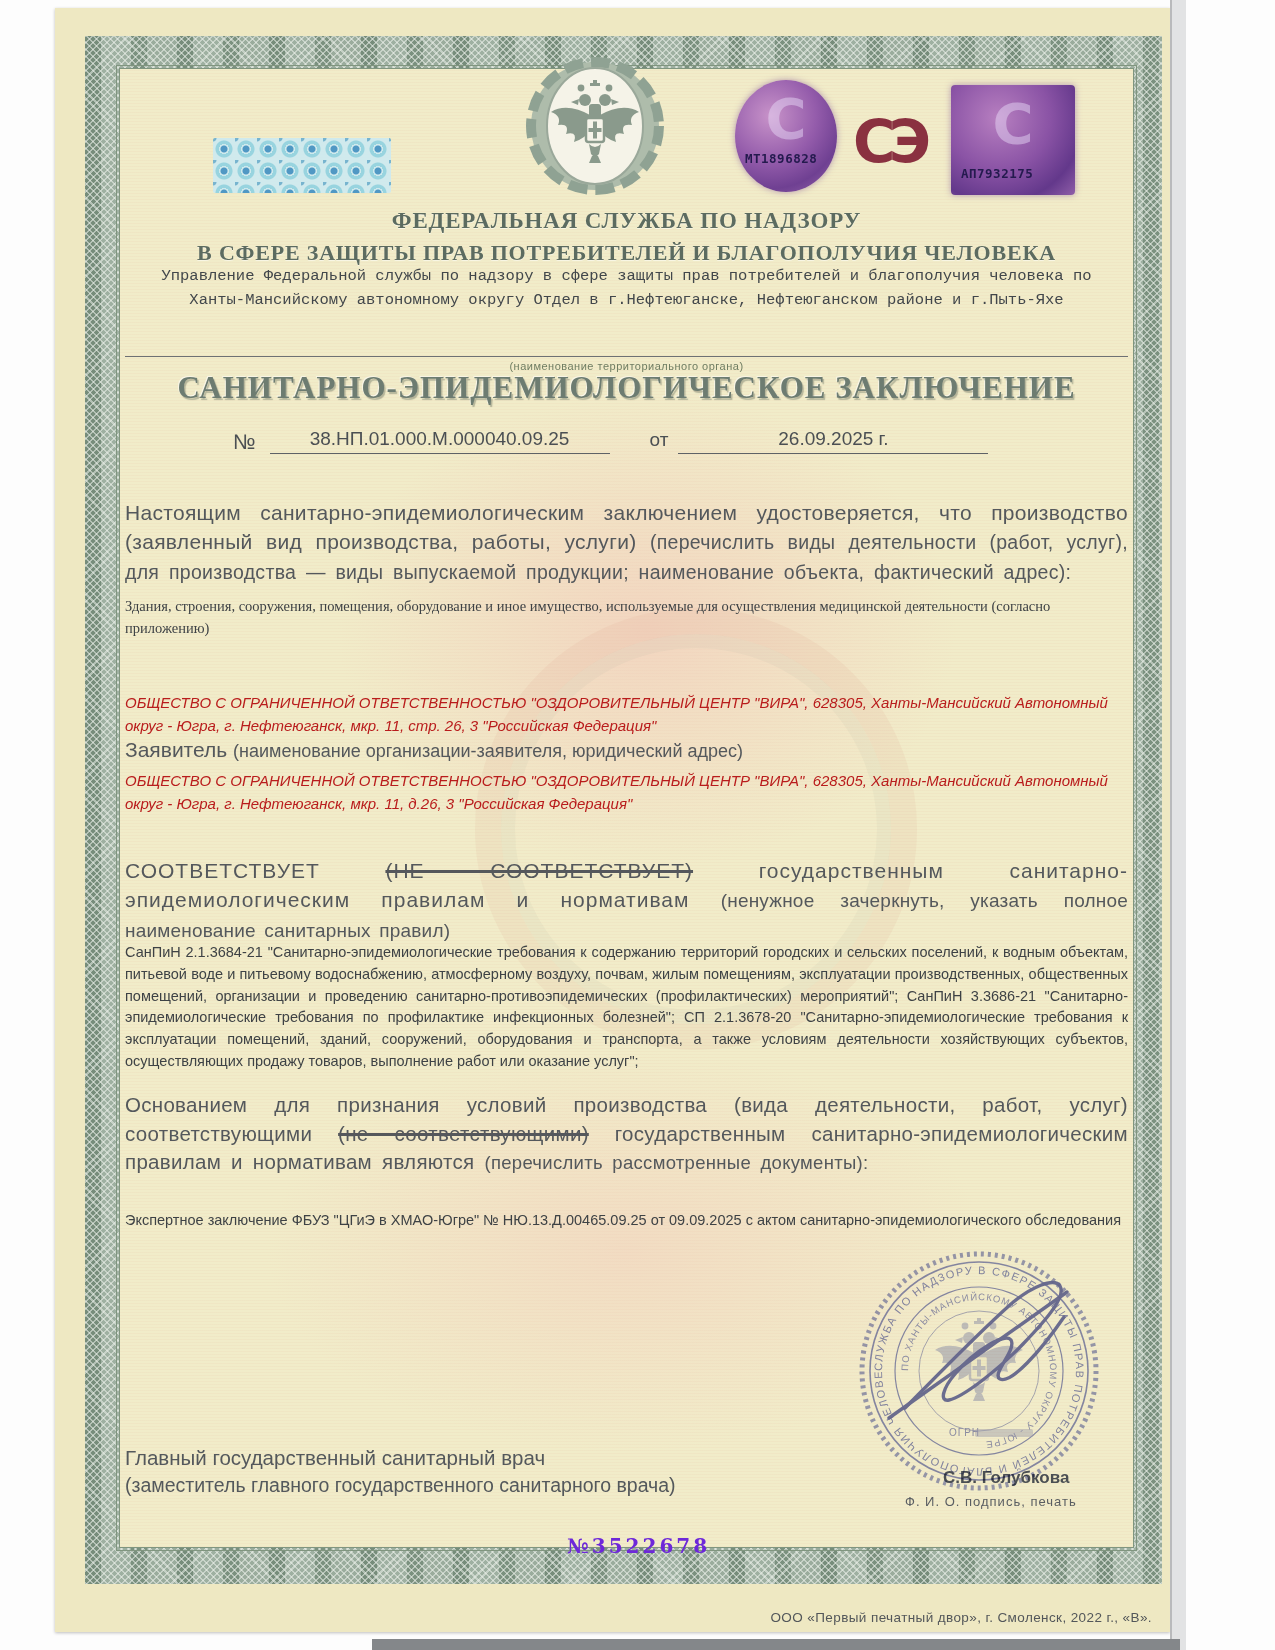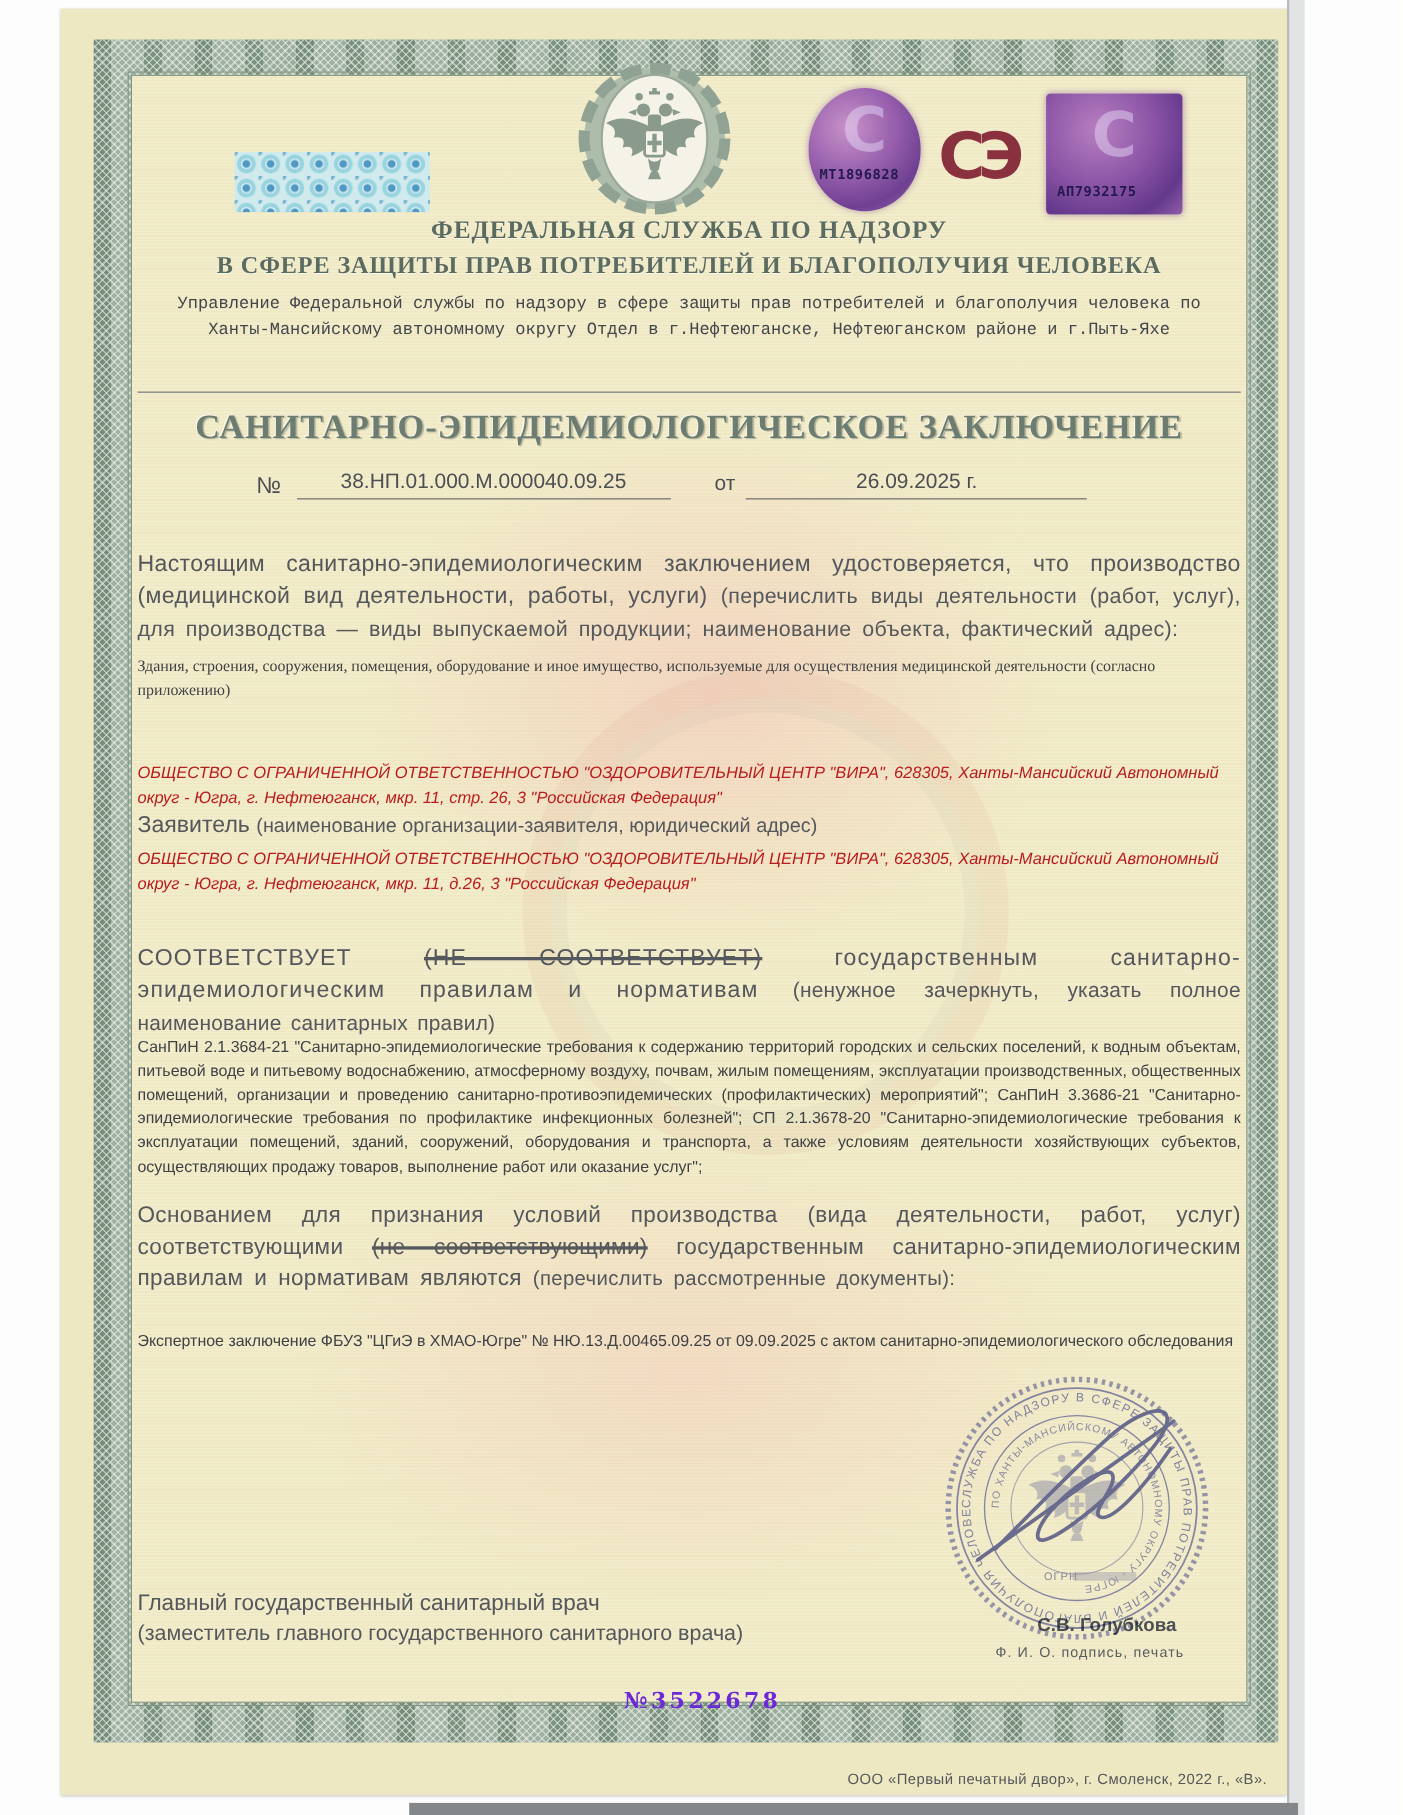--- a/index.html
+++ b/index.html
@@ -21,21 +21,21 @@
       radial-gradient(ellipse 430px 330px at 52% 38%, rgba(243,195,184,.55), rgba(243,195,184,0) 72%),
       radial-gradient(ellipse 500px 280px at 50% 80%, rgba(243,195,184,.40), rgba(243,195,184,0) 72%),
       repeating-linear-gradient(0deg, rgba(216,126,106,.05) 0 1px, transparent 1px 3px),
       #f1ecc9;}
   .watermark{position:absolute;left:420px;top:600px;width:390px;height:390px;z-index:3;border-radius:50%;
     border:26px solid rgba(214,150,130,.10);box-shadow:inset 0 0 0 14px rgba(150,170,150,.08);}
   .content{position:absolute;left:64px;top:60px;right:36px;bottom:84px;z-index:5;padding:0 6px 0 48px;}
   .content>div{position:absolute;left:6px;right:6px;}
 
   .gov{font-family:"Liberation Serif",serif;font-weight:bold;text-align:center;color:#5c6b60;
-       letter-spacing:.8px;text-shadow:0 1px 0 rgba(255,255,255,.5);}
+       letter-spacing:.8px;text-shadow:0 1px 0 rgba(255,255,255,.5);margin-top:12px;}
   .gov1{top:128px;font-size:23px;}
   .gov2{top:160px;font-size:22px;}
   .dept{top:196px;left:40px !important;right:40px !important;font-size:15.5px;line-height:1.55;color:#42474b;text-align:center;font-family:Liberation Mono, monospace;}
   .rule{top:288px;border-top:1px solid #6e7174;height:0;}
   .orgcap{top:292px;font-size:11px;color:#6f7d62;text-align:center;letter-spacing:.5px;}
   .doctitle{top:302px;font-family:"Liberation Serif",serif;font-weight:bold;font-size:31px;
      text-align:center;color:#6d7c71;letter-spacing:1px;
      text-shadow:1.5px 1.5px 1px rgba(70,80,70,.35), -1px -1px 0 rgba(255,255,255,.55);}
   .numrow{top:360px;display:flex;align-items:flex-end;font-size:19px;color:#4b4f53;}
   .numrow .no{margin-left:108px;font-size:21px;}
@@ -158,31 +158,32 @@
     <div class="holo holo-square">
       <span class="glyph">С</span>
       <span class="code">АП7932175</span>
     </div>
 
     <div class="content">
       <div class="gov gov1">ФЕДЕРАЛЬНАЯ СЛУЖБА ПО НАДЗОРУ</div>
       <div class="gov gov2">В СФЕРЕ ЗАЩИТЫ ПРАВ ПОТРЕБИТЕЛЕЙ И БЛАГОПОЛУЧИЯ ЧЕЛОВЕКА</div>
       <div class="dept">Управление Федеральной службы по надзору в сфере защиты прав потребителей и благополучия человека по Ханты-Мансийскому автономному округу Отдел в г.Нефтеюганске, Нефтеюганском районе и г.Пыть-Яхе</div>
       <div class="rule"></div>
+      <div class="orgcap">(наименование территориального органа)</div>
       <div class="doctitle">САНИТАРНО-ЭПИДЕМИОЛОГИЧЕСКОЕ ЗАКЛЮЧЕНИЕ</div>
 
       <div class="numrow">
         <span class="no">№</span>
         <span class="useg u1">38.НП.01.000.М.000040.09.25</span>
         <span class="ot">от</span>
         <span class="useg u2">26.09.2025 г.</span>
       </div>
 
       <div class="para-big cert">
-        <span>Настоящим санитарно-эпидемиологическим заключением удостоверяется, что производство (медицинской вид деятельности, работы, услуги) </span><span class="note">(перечислить виды деятельности (работ, услуг), для производства — виды выпускаемой продукции; наименование объекта, фактический адрес):</span>
+        <span>Настоящим санитарно-эпидемиологическим заключением удостоверяется, что производство (заявленный вид производства, работы, услуги) </span><span class="note">(перечислить виды деятельности (работ, услуг), для производства — виды выпускаемой продукции; наименование объекта, фактический адрес):</span>
       </div>
 
       <div class="small objtext">Здания, строения, сооружения, помещения, оборудование и иное имущество, используемые для осуществления медицинской деятельности (согласно приложению)</div>
       <div class="company objcompany">ОБЩЕСТВО С ОГРАНИЧЕННОЙ ОТВЕТСТВЕННОСТЬЮ "ОЗДОРОВИТЕЛЬНЫЙ ЦЕНТР "ВИРА", 628305, Ханты-Мансийский Автономный округ - Югра, г. Нефтеюганск, мкр. 11, стр. 26, 3 "Российская Федерация"</div>
 
       <div class="applab">
         <span>Заявитель </span><span class="lnote">(наименование организации-заявителя, юридический адрес)</span>
       </div>
       <div class="company appcompany">ОБЩЕСТВО С ОГРАНИЧЕННОЙ ОТВЕТСТВЕННОСТЬЮ "ОЗДОРОВИТЕЛЬНЫЙ ЦЕНТР "ВИРА", 628305, Ханты-Мансийский Автономный округ - Югра, г. Нефтеюганск, мкр. 11, д.26, 3 "Российская Федерация"</div>
 

